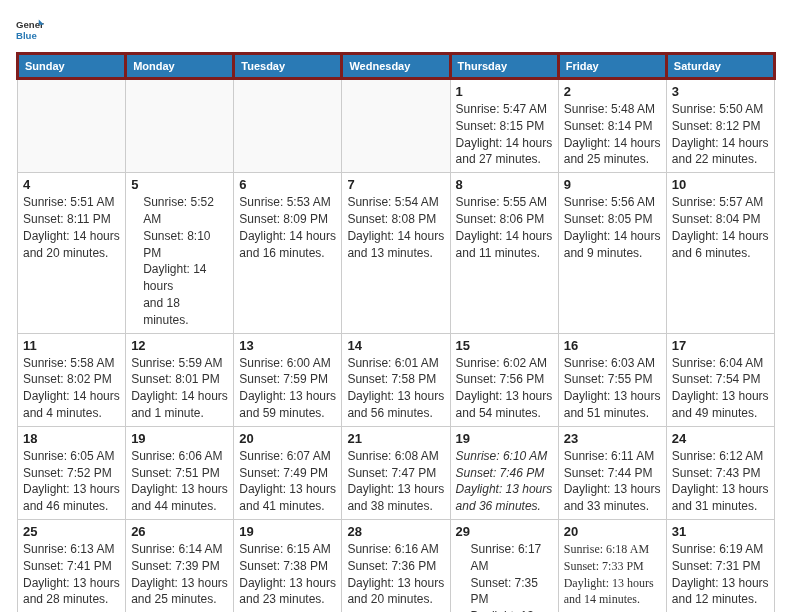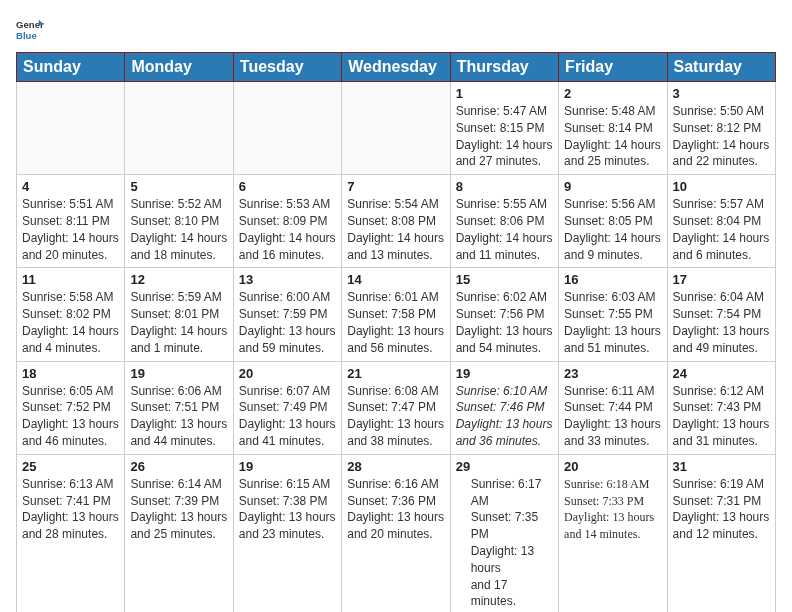--- a/index.html
+++ b/index.html
@@ -39,24 +39,24 @@
     }
     .calendar {
       width: 100%;
       border-collapse: collapse;
       font-size: 10.5px;
     }
     .calendar thead tr th {
       background-color: #2a7ab5;
       color: #fff;
       font-weight: bold;
-      font-size: 16px;
+      font-size: 11px;
       padding: 5px 6px;
       text-align: left;
-      border: 1px solid #7f1d1d;
+      border: 3px solid #7f1d1d;
     }
     .calendar tbody tr td {
       border: 1px solid #ccc;
       vertical-align: top;
       padding: 4px 5px;
       width: 108px;
       min-height: 80px;
       height: 90px;
       background: #fff;
     }
@@ -143,21 +143,21 @@
       <tr class="alt-row">
         <td>
           <span class="day-number">4</span>
           <div class="day-info" style="white-space: pre-line;">Sunrise: 5:51 AM
 Sunset: 8:11 PM
 Daylight: 14 hours
 and 20 minutes.</div>
         </td>
         <td>
           <span class="day-number">5</span>
-          <div class="day-info" style="white-space: pre-line;">Sunrise: 5:52 AM
+          <div class="day-info" style="white-space: pre-line; margin-left: 12px;">Sunrise: 5:52 AM
 Sunset: 8:10 PM
 Daylight: 14 hours
 and 18 minutes.</div>
         </td>
         <td>
           <span class="day-number">6</span>
           <div class="day-info" style="white-space: pre-line;">Sunrise: 5:53 AM
 Sunset: 8:09 PM
 Daylight: 14 hours
 and 16 minutes.</div>

